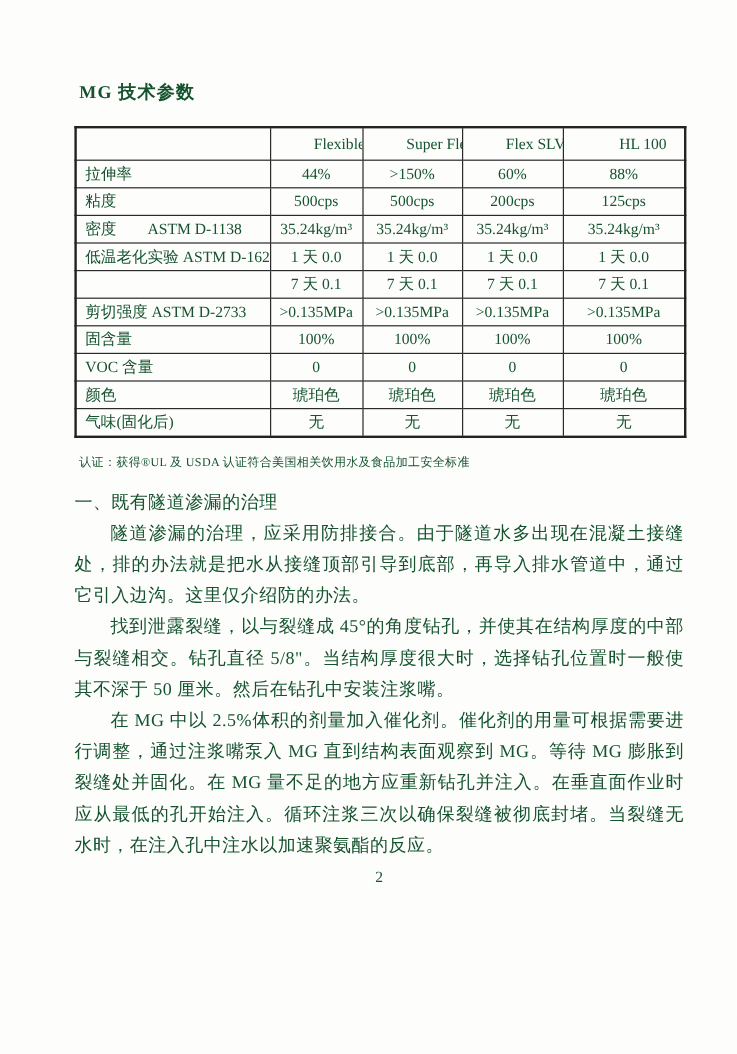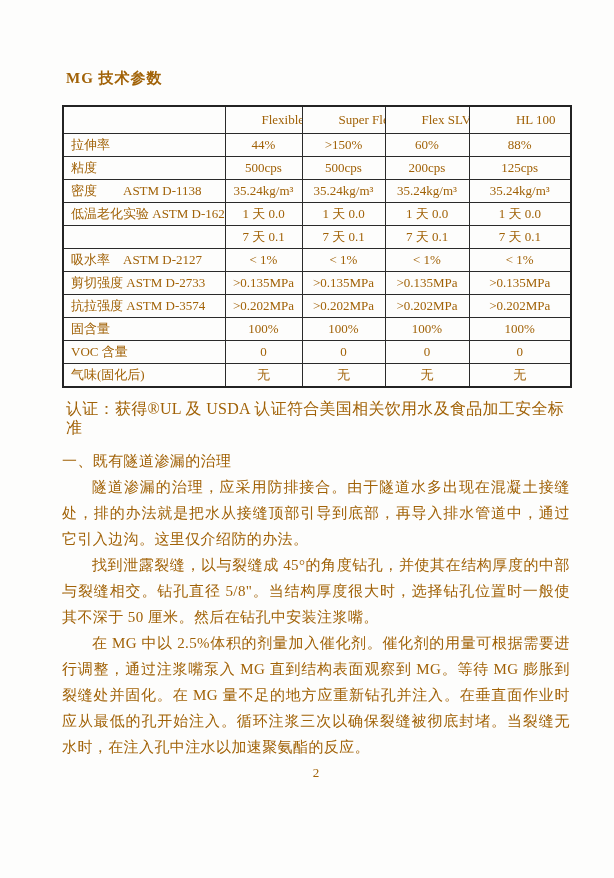--- a/index.html
+++ b/index.html
@@ -8,21 +8,21 @@
     background: #ffffff;
   }
   .page {
     position: relative;
     width: 614px;
     height: 878px;
     background: #fdfdfc;
     box-sizing: border-box;
     padding: 68px 44px 0 62px;
     font-family: "Liberation Serif", "DejaVu Serif", serif;
-    color: #a16207;
+    color: #14532d;
     overflow: hidden;
   }
   .doc-title {
     margin: 0 0 0 4px;
     font-size: 15px;
     font-weight: bold;
     line-height: 20px;
     letter-spacing: 1px;
   }
   table.spec {
@@ -48,21 +48,21 @@
     text-align: left;
     padding-left: 7px;
   }
   col.c-label  { width: 162px; }
   col.c-flex   { width: 77px; }
   col.c-sflex  { width: 83px; }
   col.c-fslv   { width: 84px; }
   col.c-hl     { width: 102px; }
   .cert-line {
     margin: 11px 0 0 4px;
-    font-size: 16px;
+    font-size: 10px;
     line-height: 19px;
     letter-spacing: 0.3px;
   }
   .body-text {
     margin-top: 11px;
     font-size: 15px;
     line-height: 26px;
     text-align: justify;
     letter-spacing: 0.4px;
   }
@@ -132,53 +132,46 @@
         <td>1 天 0.0</td>
       </tr>
       <tr>
         <td class="lbl"></td>
         <td>7 天 0.1</td>
         <td>7 天 0.1</td>
         <td>7 天 0.1</td>
         <td>7 天 0.1</td>
       </tr>
       <tr>
-        <td class="lbl">吸水率　ASTM D-2127</td>
-        <td>&lt; 1%</td>
-        <td>&lt; 1%</td>
-        <td>&lt; 1%</td>
-        <td>&lt; 1%</td>
-      </tr>
-      <tr>
         <td class="lbl">剪切强度 ASTM D-2733</td>
         <td>&gt;0.135MPa</td>
         <td>&gt;0.135MPa</td>
         <td>&gt;0.135MPa</td>
         <td>&gt;0.135MPa</td>
-      </tr>
-      <tr>
-        <td class="lbl">抗拉强度 ASTM D-3574</td>
-        <td>&gt;0.202MPa</td>
-        <td>&gt;0.202MPa</td>
-        <td>&gt;0.202MPa</td>
-        <td>&gt;0.202MPa</td>
       </tr>
       <tr>
         <td class="lbl">固含量</td>
         <td>100%</td>
         <td>100%</td>
         <td>100%</td>
         <td>100%</td>
       </tr>
       <tr>
         <td class="lbl">VOC 含量</td>
         <td>0</td>
         <td>0</td>
         <td>0</td>
         <td>0</td>
+      </tr>
+      <tr>
+        <td class="lbl">颜色</td>
+        <td>琥珀色</td>
+        <td>琥珀色</td>
+        <td>琥珀色</td>
+        <td>琥珀色</td>
       </tr>
       <tr>
         <td class="lbl">气味(固化后)</td>
         <td>无</td>
         <td>无</td>
         <td>无</td>
         <td>无</td>
       </tr>
     </tbody>
   </table>

